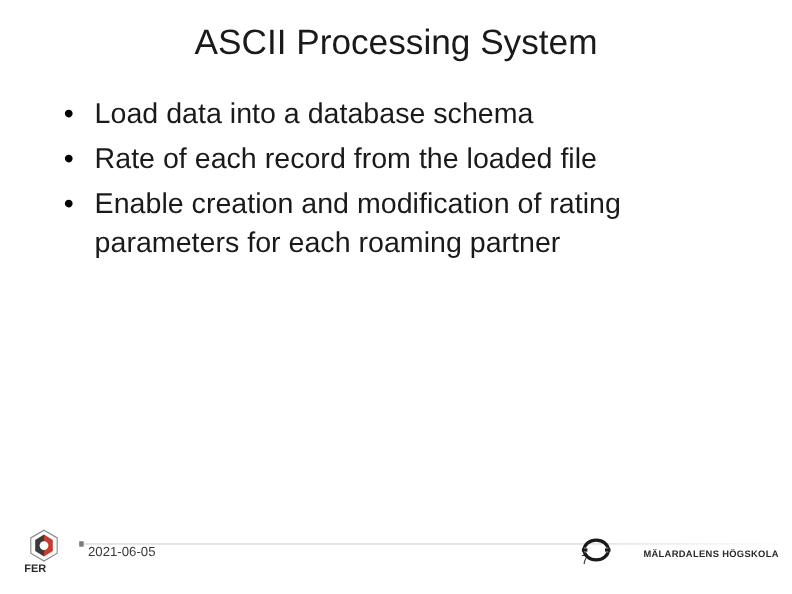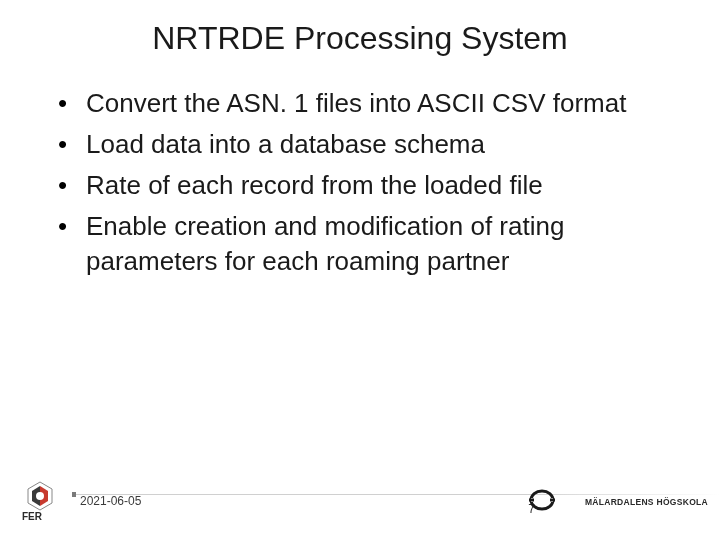--- a/index.html
+++ b/index.html
@@ -105,25 +105,24 @@
     color: #2a2a2a;
     padding-left: 23px;
   }
 </style>
 </head>
 <body>
 
 <div class="slide">
 
   <h1 class="title">
-    <span>NRTRDE Processing System</span><br>
+    <span>ASCII Processing System</span><br>
   </h1>
 
   <ul class="bullets">
-    <li><span>Convert the ASN. 1 files into ASCII CSV format</span></li>
     <li><span>Load data into a database schema</span></li>
     <li><span>Rate of each record from the loaded file</span></li>
     <li><span>Enable creation and modification of rating parameters for each roaming partner</span></li>
   </ul>
 
   <div class="footer">
     <div class="footer-line"></div>
 
     <div class="logo-left">
       <svg viewBox="0 0 48 42" width="48" height="42">

